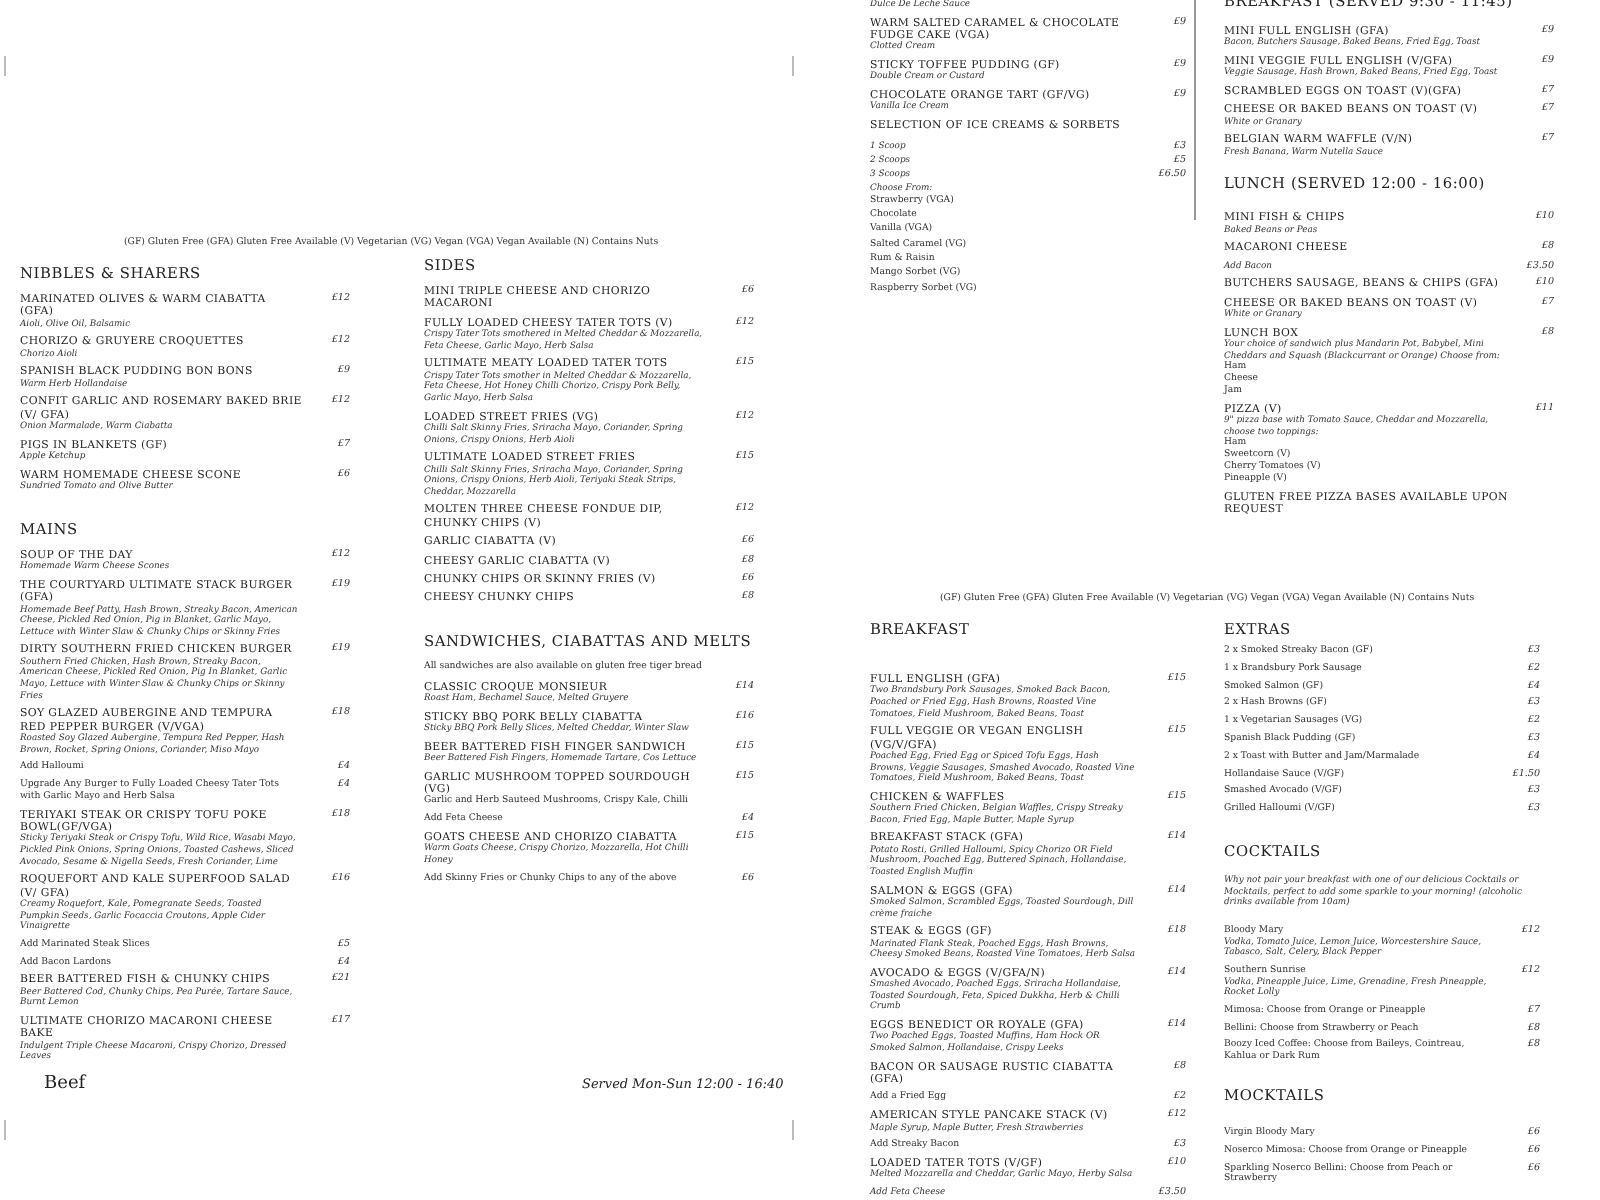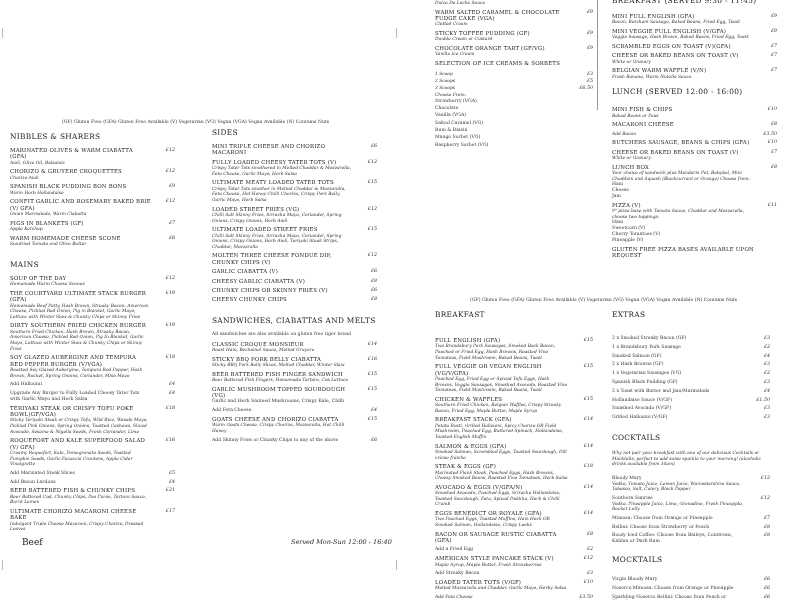--- a/index.html
+++ b/index.html
@@ -540,21 +540,21 @@
       <div class="item">
         <div class="left">
           <div class="desc">Add Crispy Chorizo</div>
         </div>
         <div class="price">£3.50</div>
       </div>
     </div>
 </div>
 
 <div class="col" style="left:612px;top:310px;width:158px;">
-  <div class="sec-title" style="margin-bottom:16px">EXTRAS</div>
+  <div class="sec-title" style="margin-bottom:4px">EXTRAS</div>
   <div id="extras-list">
       <div class="item">
         <div class="left">
           <div class="plain">2 x Smoked Streaky Bacon (GF)</div>
         </div>
         <div class="price">£3</div>
       </div>
       <div class="item">
         <div class="left">
           <div class="plain">1 x Brandsbury Pork Sausage</div>

